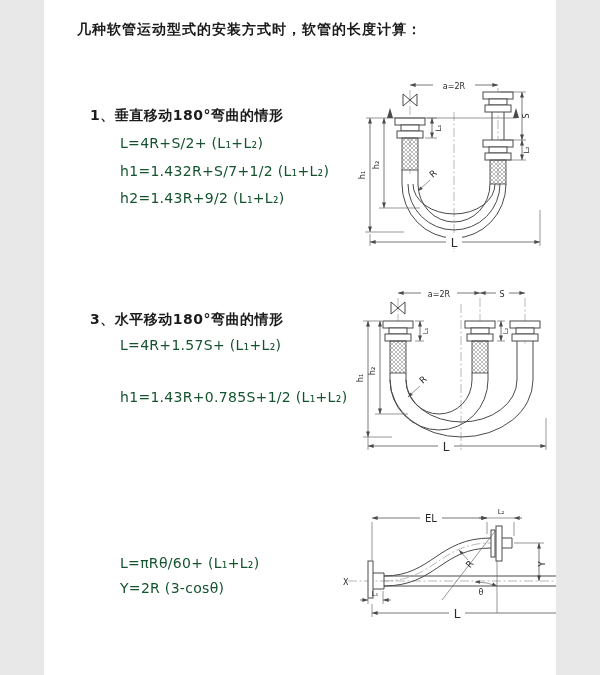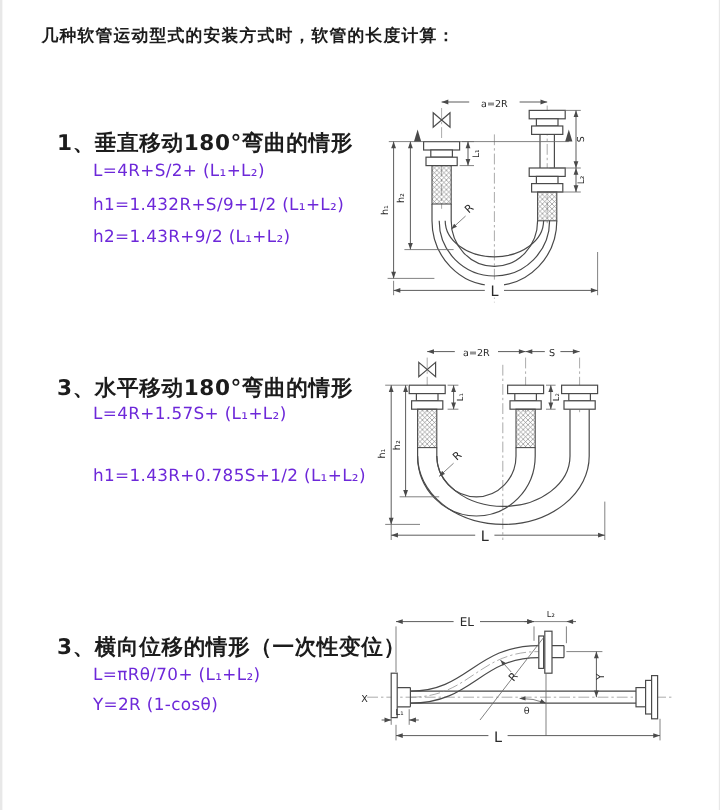--- a/index.html
+++ b/index.html
@@ -1,55 +1,54 @@
 <!DOCTYPE html>
 <html><head>
 <meta charset="utf-8">
 <style>
   html,body { margin:0; padding:0; background:#e8e8e8; }
   .page {
-    position:relative; width:584px; height:675px; margin:0 auto;
+    position:relative; width:512px; height:675px; margin:0 auto;
     background:#ffffff; overflow:hidden;
-    font-family:"DejaVu Sans", sans-serif; color:#1c1c1c;padding-left:13px;
+    font-family:"DejaVu Sans", sans-serif; color:#1c1c1c;
   }
   .title {
     position:absolute; left:33px; top:21px;
     font-size:14px; font-weight:bold; letter-spacing:1px;
   }
-  .sec-heading { position:absolute; left:46px; font-size:18px; font-weight:600; letter-spacing:0.5px; }
-  .formula { position:absolute; left:76px; font-size:14px; font-weight:400; color:#6d28d9; letter-spacing:0.3px; }
+  .sec-heading { position:absolute; left:46px; font-size:14px; font-weight:600; letter-spacing:0.5px; }
+  .formula { position:absolute; left:76px; font-size:14px; font-weight:400; color:#14532d; letter-spacing:0.3px; }
   .diagram { position:absolute; }
   
   .ln   { stroke:#4a4a4a; stroke-width:1; fill:none; }
   .thin { stroke:#6a6a6a; stroke-width:0.7; fill:none; }
   .dim  { stroke:#555555; stroke-width:0.8; fill:none; }
   .cl   { stroke:#8a8a8a; stroke-width:0.6; fill:none; stroke-dasharray:9 2.5 2 2.5; }
   .fl   { fill:#ffffff; stroke:#4a4a4a; stroke-width:1; }
   .lblbg { fill:#ffffff; }
   svg text { fill:#2a2a2a; font-family:"DejaVu Sans", sans-serif; }
 </style>
 </head>
 <body>
 
 <div class="page">
 
   <div class="title">几种软管运动型式的安装方式时，软管的长度计算：</div>
 
   <div class="sec-heading" style="top:107px;">1、垂直移动180°弯曲的情形</div>
   <div class="formula" style="top:135px;">L=4R+S/2+ (L₁+L₂)</div>
-  <div class="formula" style="top:163px;">h1=1.432R+S/9+1/2 (L₁+L₂)</div>
+  <div class="formula" style="top:163px;">h1=1.432R+S/7+1/2 (L₁+L₂)</div>
   <div class="formula" style="top:190px;">h2=1.43R+9/2 (L₁+L₂)</div>
 
   <div class="sec-heading" style="top:311px;">3、水平移动180°弯曲的情形</div>
   <div class="formula" style="top:337px;text-align:right;">L=4R+1.57S+ (L₁+L₂)</div>
   <div class="formula" style="top:355px;margin-top:34px;">h1=1.43R+0.785S+1/2 (L₁+L₂)</div>
 
-  <div class="sec-heading" style="top:527px;">3、横向位移的情形（一次性变位）</div>
-  <div class="formula" style="top:555px;">L=πRθ/70+ (L₁+L₂)</div>
-  <div class="formula" style="top:580px;">Y=2R (1-cosθ)</div>
+  <div class="formula" style="top:555px;">L=πRθ/60+ (L₁+L₂)</div>
+  <div class="formula" style="top:580px;">Y=2R (3-cosθ)</div>
 
   <svg class="diagram" style="left:310px; top:70px;" width="290" height="190" viewBox="0 0 290 190">
     <defs>
       <marker id="a1" viewBox="0 0 8 6" markerWidth="8" markerHeight="6" refX="7.5" refY="3" orient="auto-start-reverse">
         <path d="M0.5,0.5 L7.5,3 L0.5,5.5 Z" fill="#4a4a4a"></path>
       </marker>
       <pattern id="b1" width="4" height="4" patternUnits="userSpaceOnUse">
         <path d="M0,4 L4,0 M0,0 L4,4" stroke="#787878" stroke-width="0.5" fill="none"></path>
       </pattern>
     </defs>

